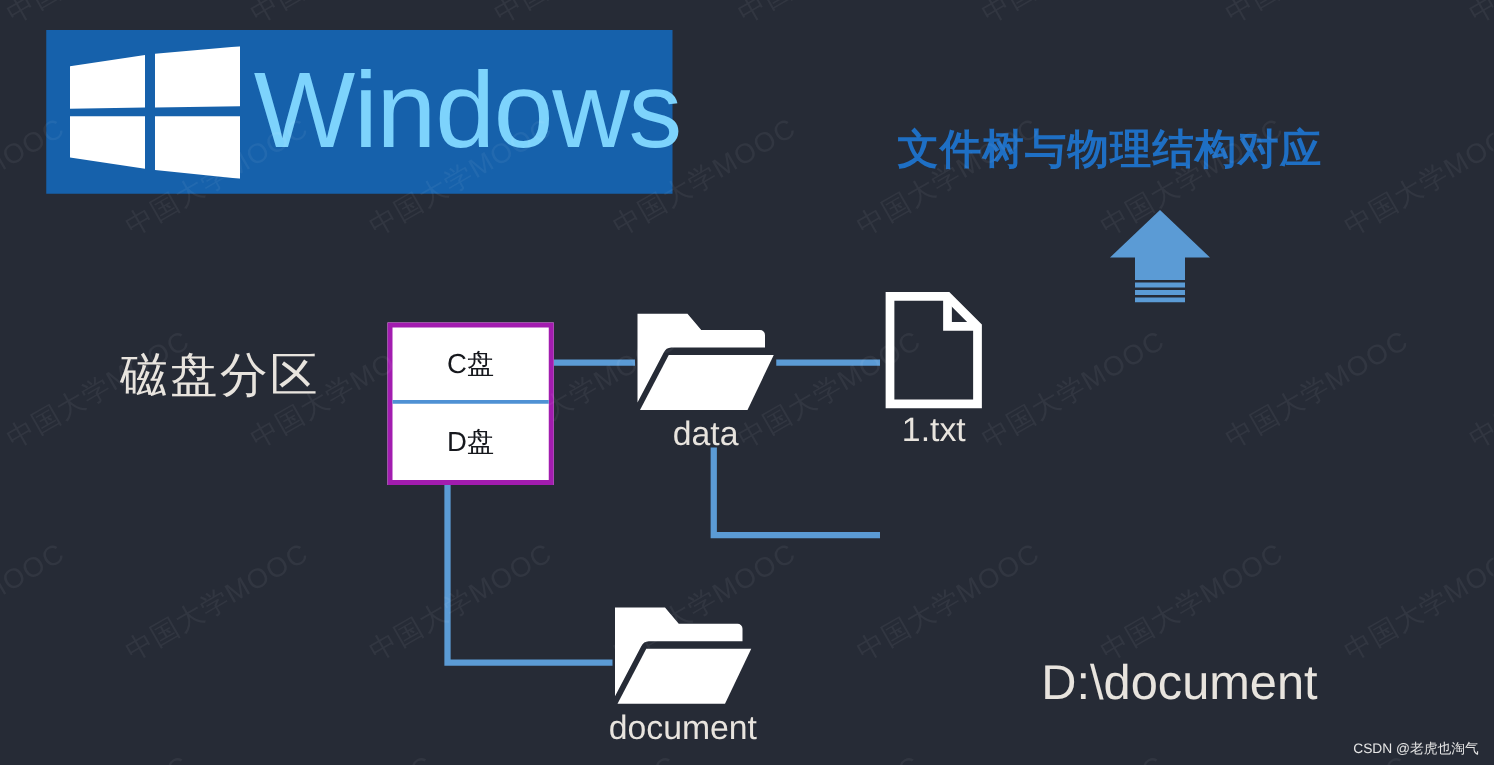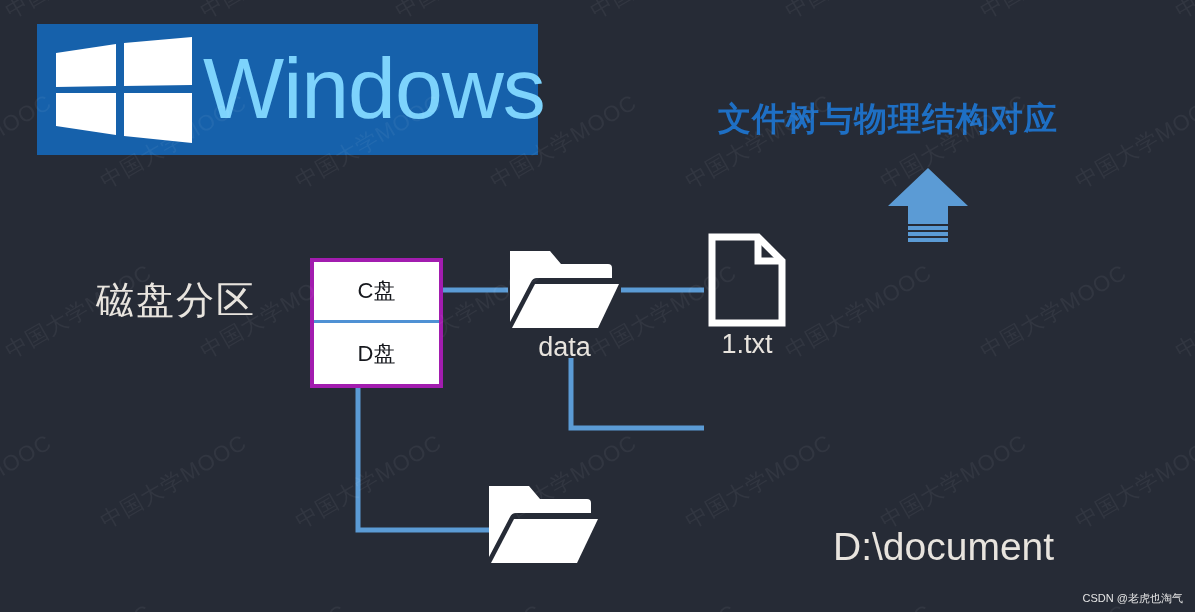--- a/index.html
+++ b/index.html
@@ -261,20 +261,21 @@
       <path d="M27 41 h84 l-21 44 h-86 z" fill="#ffffff"></path>
     </svg>
     <div class="node-label">data</div>
   </div>
 
   <div class="node" id="node-document">
     <svg width="113" height="88" viewBox="0 0 113 88">
       <path d="M2 8 h40 l11 13 h47 a4 4 0 0 1 4 4 v10 h-75 a7 7 0 0 0 -6 4 l-21 40 z" fill="#ffffff"></path>
       <path d="M27 41 h84 l-21 44 h-86 z" fill="#ffffff"></path>
     </svg>
+    <div class="node-label">document</div>
   </div>
 
   <div class="node" id="node-file1">
     <svg width="82" height="96" viewBox="0 0 82 96">
       <path d="M6 5 h46 l24 24 v62 h-70 z" fill="none" stroke="#ffffff" stroke-width="7" stroke-linejoin="miter"></path>
       <path d="M52 5 v24 h24" fill="none" stroke="#ffffff" stroke-width="7" stroke-linejoin="miter"></path>
     </svg>
     <div class="node-label">1.txt</div>
   </div>
 

